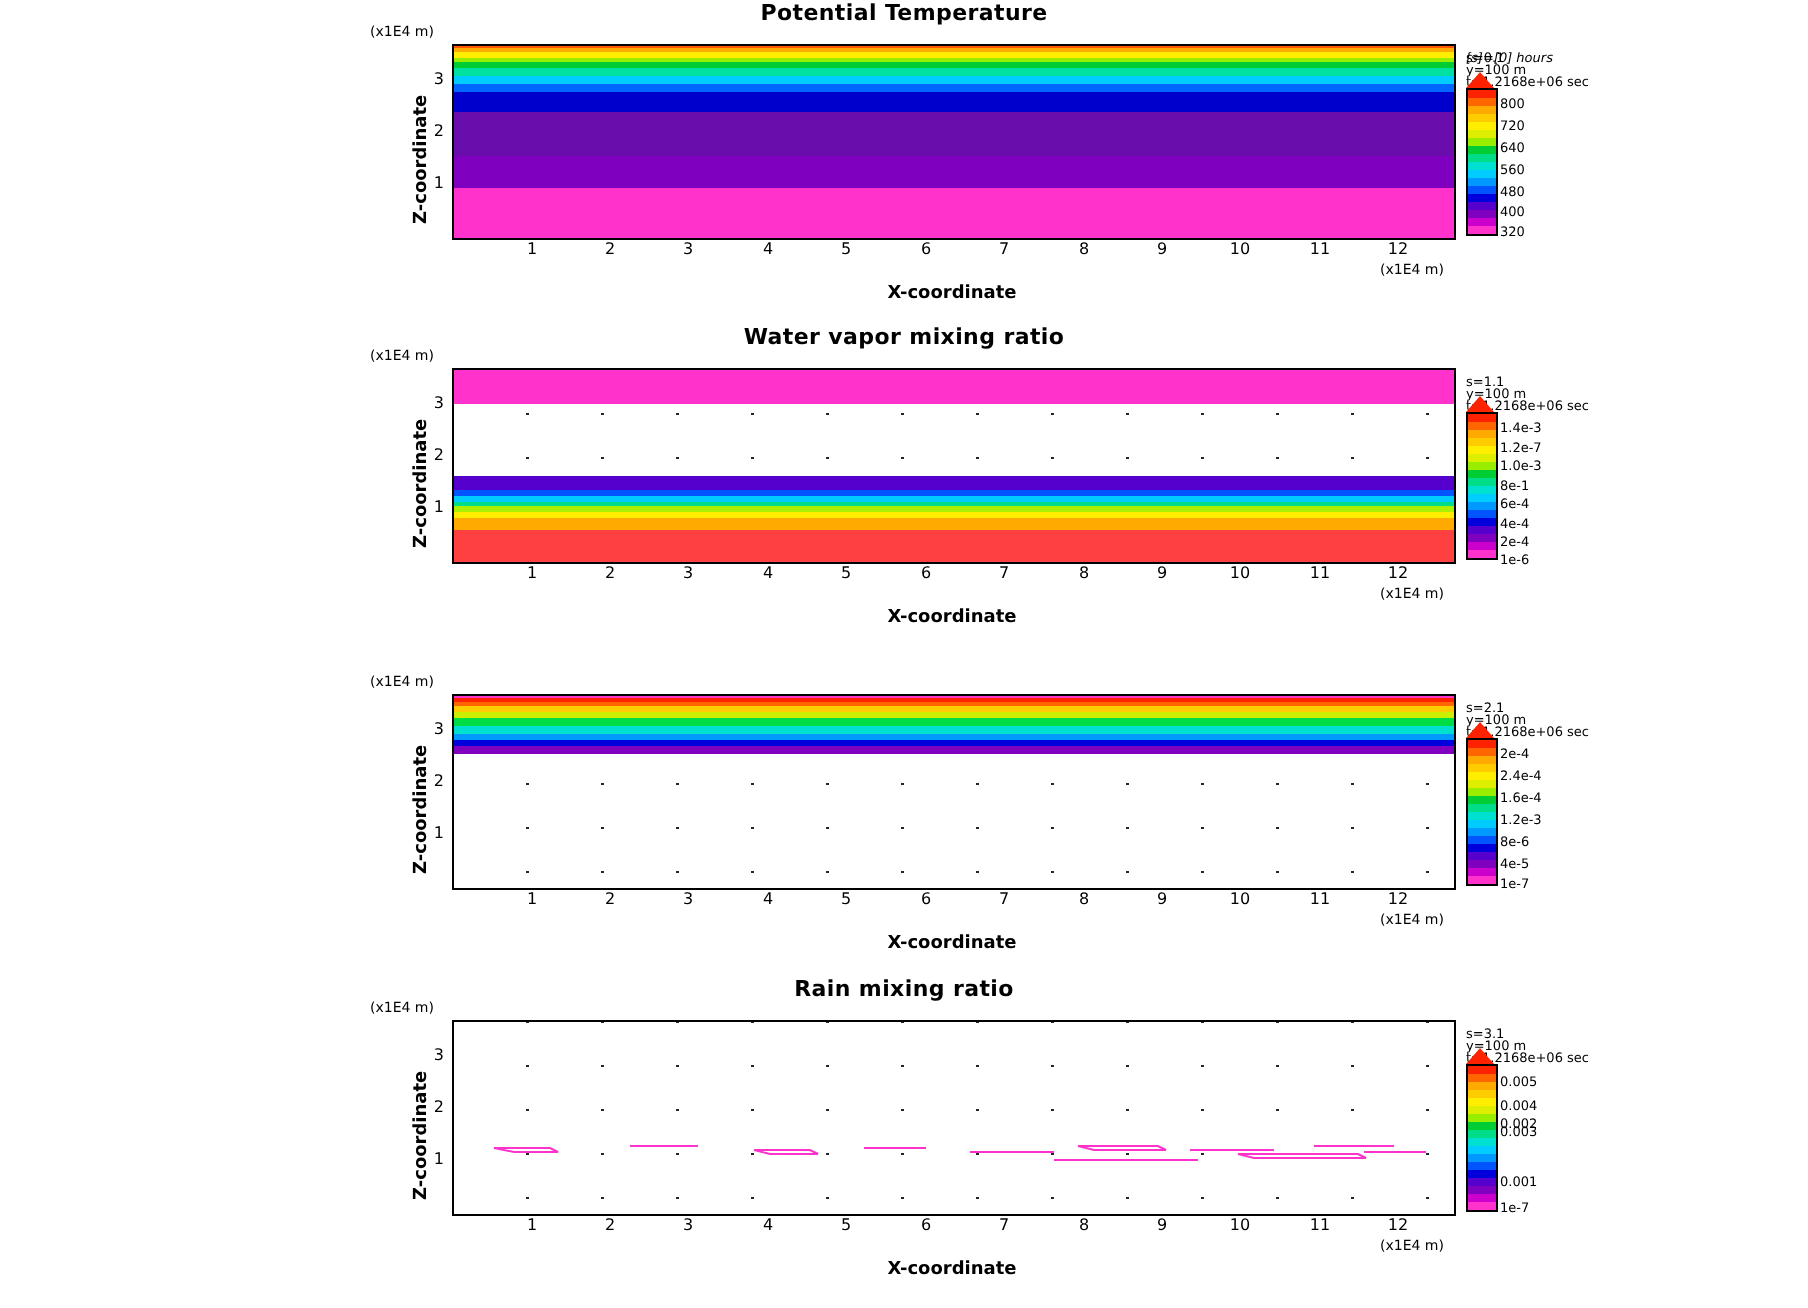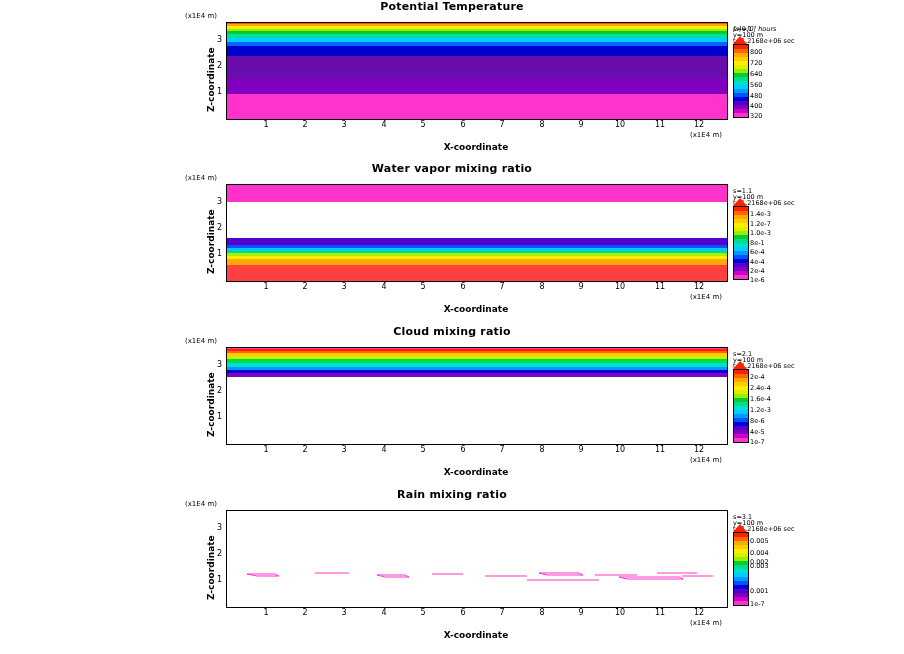--- a/index.html
+++ b/index.html
@@ -162,21 +162,20 @@
     <div class="cbl" style="left:750px;top:58px;">1.2e-7</div>
     <div class="cbl" style="left:750px;top:67px;">1.0e-3</div>
     <div class="cbl" style="left:750px;top:77px;">8e-1</div>
     <div class="cbl" style="left:750px;top:86px;">6e-4</div>
     <div class="cbl" style="left:750px;top:96px;">4e-4</div>
     <div class="cbl" style="left:750px;top:105px;">2e-4</div>
     <div class="cbl" style="left:750px;top:114px;">1e-6</div>
   </div>
 
   <div class="panel" style="top:325px;height:160px;">
-    <div class="title" style="top:0px;">Cloud mixing ratio</div>
     <div class="unit-top" style="left:185px;top:12px;">(x1E4 m)</div>
     <div class="ylabel" style="left:206px;top:112px;">Z-coordinate</div>
     <div class="plotbox" style="left:226px;top:22px;height:96px;width:500px;">
       <div class="dotgrid"></div>
       <div class="band" style="bottom:70.0%;height:4.0%;background:#8000c0;"></div>
       <div class="band" style="bottom:74.0%;height:3.3%;background:#0000dd;"></div>
       <div class="band" style="bottom:77.3%;height:3.3%;background:#0099ff;"></div>
       <div class="band" style="bottom:80.6%;height:3.9%;background:#00e0d0;"></div>
       <div class="band" style="bottom:84.5%;height:4.4%;background:#00dd44;"></div>
       <div class="band" style="bottom:88.9%;height:3.3%;background:#ccee00;"></div>

